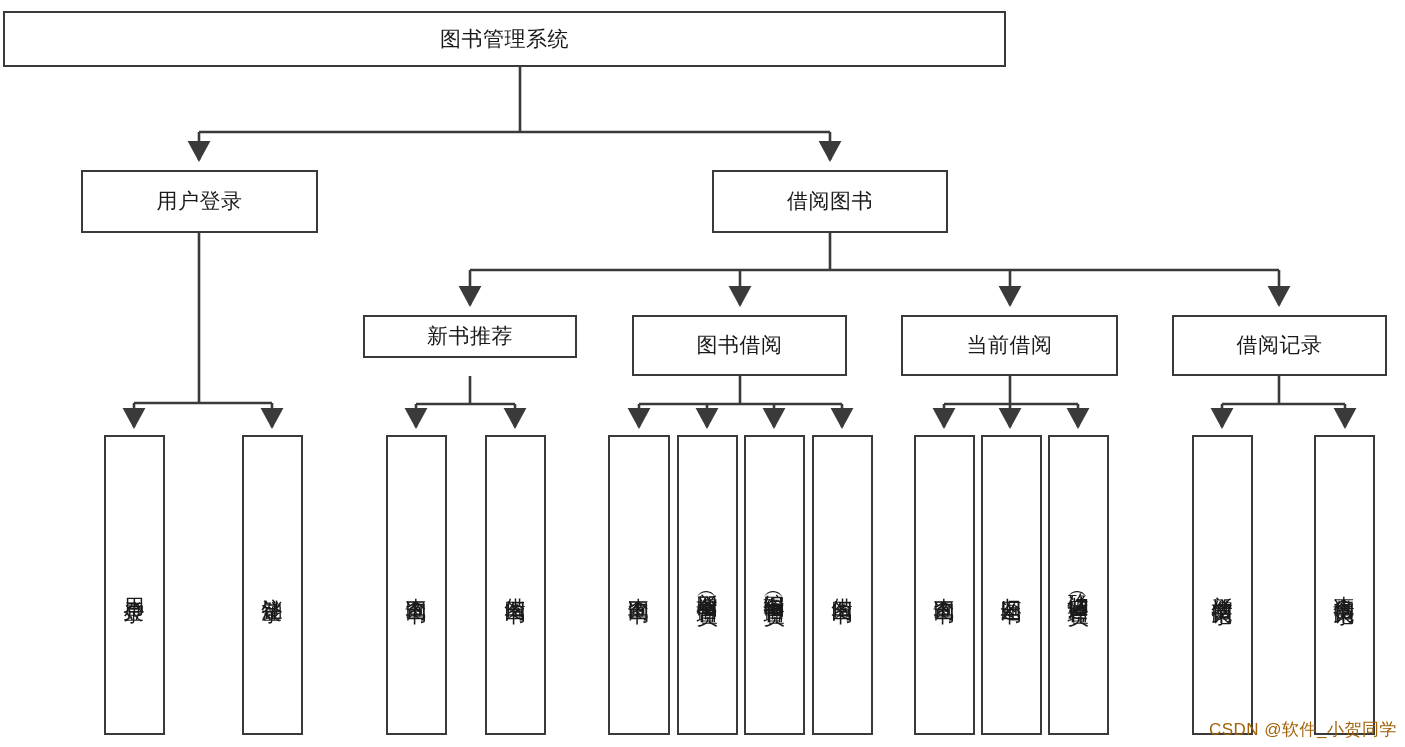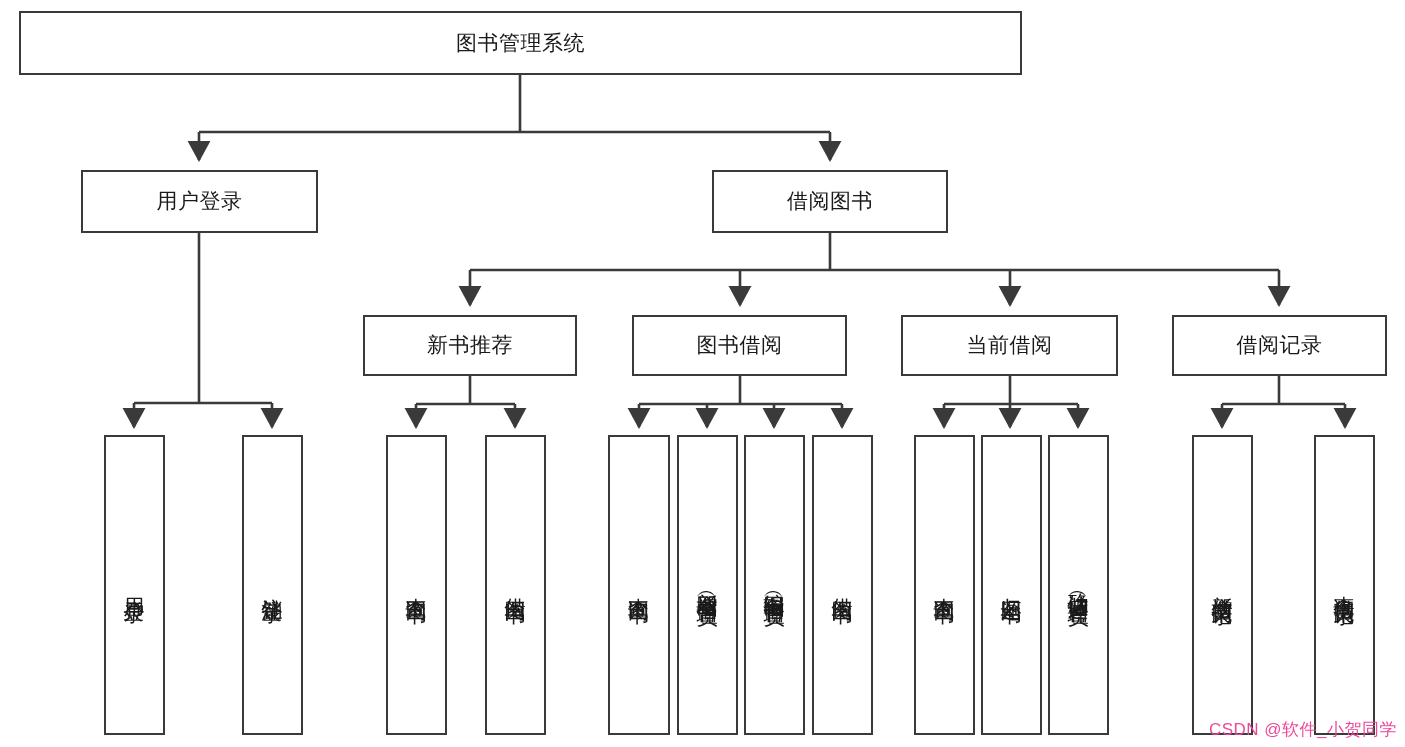--- a/index.html
+++ b/index.html
@@ -55,21 +55,21 @@
     letter-spacing: 2px;
     line-height: 1;
     white-space: nowrap;
     max-height: 290px;
   }
   #watermark {
     position: absolute;
     right: 8px;
     bottom: 6px;
     font-size: 17px;
-    color: #ec4899;
+    color: #a16207;
     letter-spacing: 0.5px;
     z-index: 3;
     white-space: nowrap;
   }
 </style>
 </head>
 <body>
 
 <div id="canvas">
 
@@ -116,32 +116,32 @@
       <path d="M 1010 404 L 1010 427" marker-end="url(#arrow)"></path>
       <path d="M 1078 404 L 1078 427" marker-end="url(#arrow)"></path>
 
       <path d="M 1279 376 L 1279 404"></path>
       <path d="M 1222 404 L 1345 404"></path>
       <path d="M 1222 404 L 1222 427" marker-end="url(#arrow)"></path>
       <path d="M 1345 404 L 1345 427" marker-end="url(#arrow)"></path>
     </g>
   </svg>
 
-  <div class="node h" style="left:19px; top:11px; width:1003px; height:64px;">
+  <div class="node h" style="left:3px; top:11px; width:1003px; height:56px;">
     <span class="label">图书管理系统</span>
   </div>
 
   <div class="node h" style="left:81px; top:170px; width:237px; height:63px;">
     <span class="label">用户登录</span>
   </div>
   <div class="node h" style="left:712px; top:170px; width:236px; height:63px;">
     <span class="label">借阅图书</span>
   </div>
 
-  <div class="node h" style="left:363px; top:315px; width:214px; height:61px;">
+  <div class="node h" style="left:363px; top:315px; width:214px; height:43px;">
     <span class="label">新书推荐</span>
   </div>
   <div class="node h" style="left:901px; top:315px; width:217px; height:61px;">
     <span class="label">当前借阅</span>
   </div>
   <div class="node h" style="left:632px; top:315px; width:215px; height:61px;">
     <span class="label">图书借阅</span>
   </div>
   <div class="node h" style="left:1172px; top:315px; width:215px; height:61px;">
     <span class="label">借阅记录</span>

